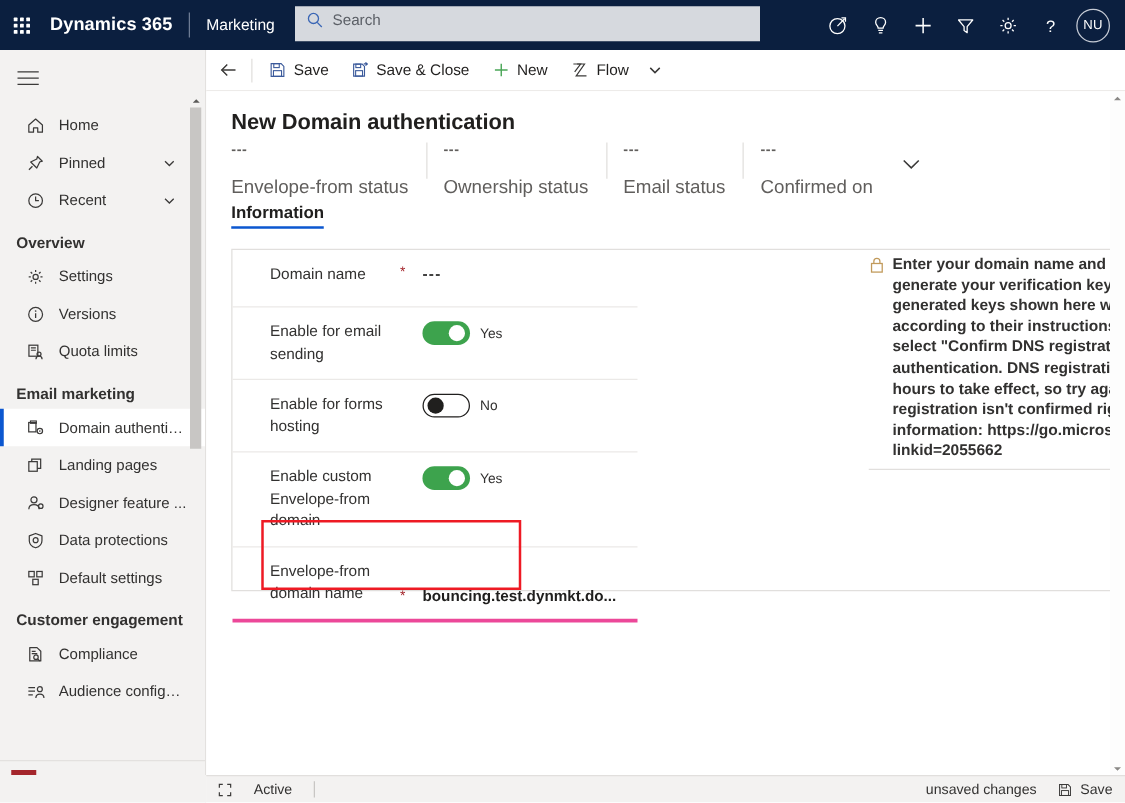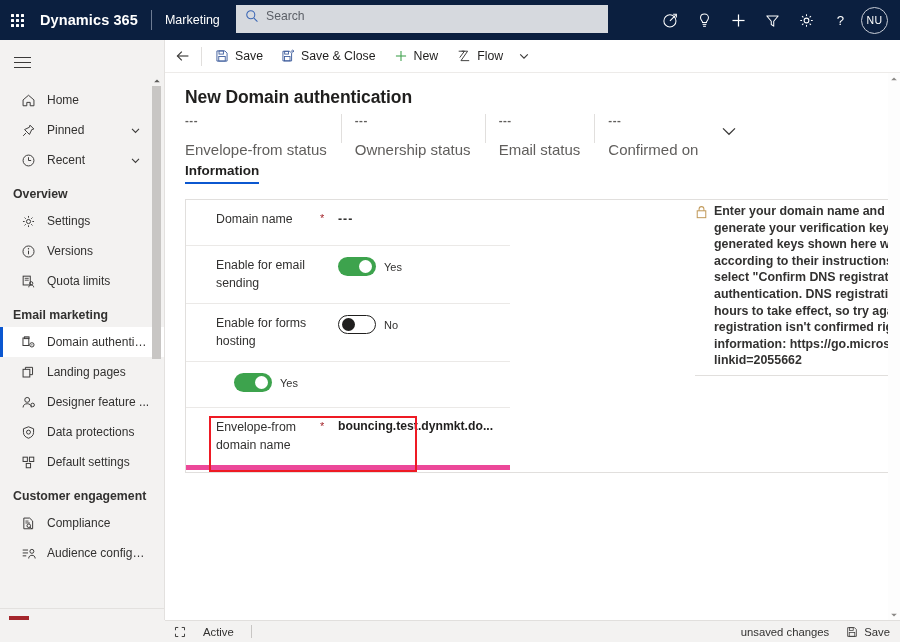--- a/index.html
+++ b/index.html
@@ -173,21 +173,21 @@
     position: absolute; left: 20px; top: 126px; width: 746px; height: 274px;
     border: 1px solid #e1dfdd; background: #ffffff;
   }
   .fieldcol { position: absolute; left: 0; top: 0; width: 324px; }
   .frow {
     display: flex; align-items: flex-start;
     padding: 11px 0 11px 30px; min-height: 46px;
     border-bottom: 1px solid #ebe9e7;
     position: relative;
   }
-  .frow:last-child { border-bottom: 5px solid #ec4899; }
+  .frow:last-child { border-bottom: 3px solid #ec4899; align-items: flex-end; }
   .flabel {
     width: 104px; flex: 0 0 104px; font-size: 12.3px; color: #323130; line-height: 17.5px;
   }
   .freq { width: 18px; flex: 0 0 18px; color: #a4262c; font-size: 11px; line-height: 14px; text-align: left; }
   .fval { font-size: 12.3px; color: #323130; display: flex; align-items: center; }
   .fval.placeholder { color: #323130; font-weight: bold; letter-spacing: 1px; padding-top: 1px; }
   .fval.boldval { font-weight: bold; font-size: 12.2px; color: #201f1e; max-width: 165px; white-space: nowrap; overflow: hidden; }
 
   .toggle { display: flex; align-items: center; cursor: pointer; }
   .tg {
@@ -635,20 +635,21 @@
           <div class="freq"></div>
           <div class="toggle">
             <span class="tg off">
                 <span class="knob"></span>
               </span>
             <span class="tglab">No</span>
           </div>
         </div>
 
         <div class="frow">
+          <div class="flabel">Enable custom Envelope-from domain</div>
           <div class="freq"></div>
           <div class="toggle">
             <span class="tg on">
                 <span class="knob"></span>
               </span>
             <span class="tglab">Yes</span>
           </div>
         </div>
 
         <div class="frow">

